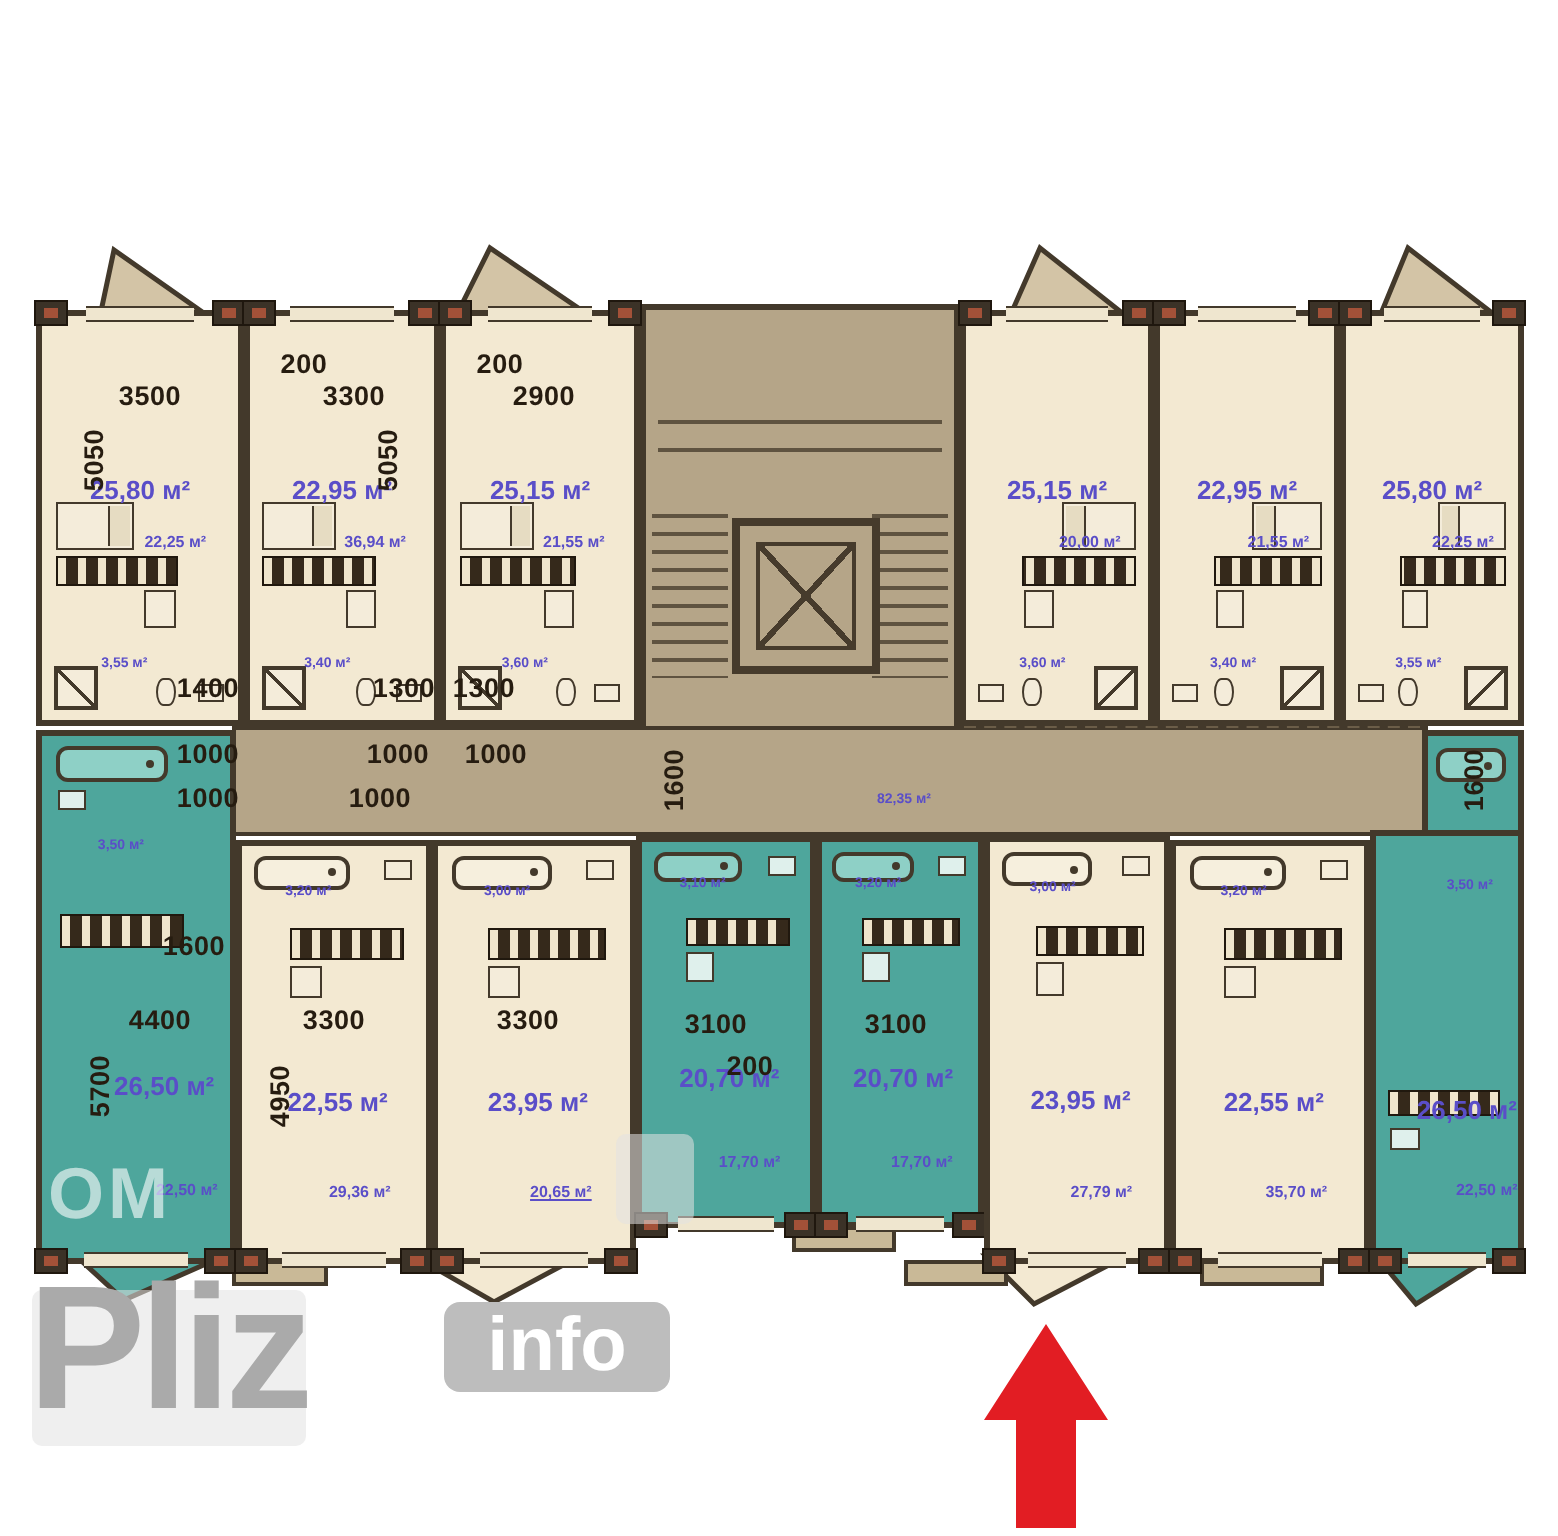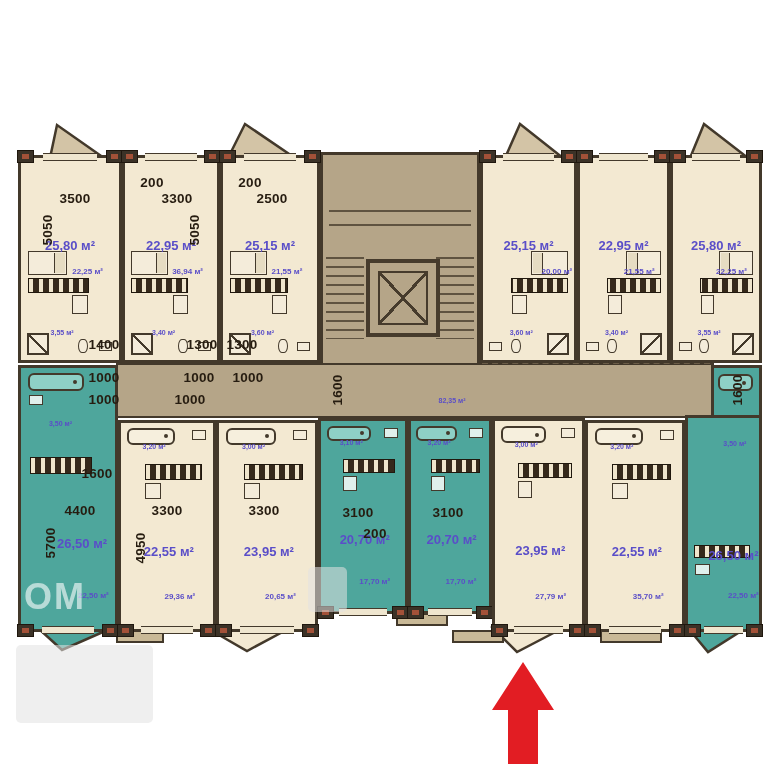--- a/index.html
+++ b/index.html
@@ -113,20 +113,22 @@
     </div>
   </div>
 
   <svg class="arrow" width="80" height="110" viewBox="0 0 80 110">
     <polygon points="37,2 68,50 52,50 52,104 22,104 22,50 6,50"></polygon>
   </svg>
 
   <div class="wm-tile" style="left:16px;top:645px;width:137px;height:78px"></div>
   <div class="wm-tile" style="left:308px;top:567px;width:39px;height:45px"></div>
   <div class="wm-om">OM</div>
+  <div class="wm-big">Pliz</div>
+  <div class="wm-badge">info</div>
 <div class="unit cream top" style="left: 18px; top: 155px; width: 104px; height: 208px;">
       <span class="lab area" style="left: 50%; top: 43%;">25,80 м²</span>
       <span class="lab sub" style="left: 68%; top: 56%;">22,25 м²</span>
       <span class="lab bath" style="left: 42%; top: 86%;">3,55 м²</span>
       <div class="furn">
         <div class="bed" style="left:7%;top:46%;width:40%;height:12%">
           <i></i>
         </div>
         <div class="kitchen" style="left:7%;top:59.5%;width:62%;height:7.5%"></div>
         <div class="fbox" style="left:52%;top:68%;width:16%;height:9%"></div>
@@ -163,21 +165,21 @@
         <div class="kitchen" style="left:7%;top:59.5%;width:62%;height:7.5%"></div>
         <div class="fbox" style="left:52%;top:68%;width:16%;height:9%"></div>
         <div class="shower" style="left:6%;bottom:2.5%;width:22px;height:22px"></div>
         <div class="wc" style="left:58%;bottom:3.5%;width:10px;height:14px"></div>
         <div class="fbox" style="right:7%;bottom:4.5%;width:13px;height:9px"></div>
       </div>
       <div class="window"></div>
     </div>
     <div class="unit cream top mirror" style="left: 480px; top: 155px; width: 97px; height: 208px;">
       <span class="lab area" style="left: 50%; top: 43%;">25,15 м²</span>
-      <span class="lab sub" style="left: 68%; top: 56%; margin-left: 12px;">20,00 м²</span>
+      <span class="lab sub" style="left: 68%; top: 56%;">20,00 м²</span>
       <span class="lab bath" style="left: 42%; top: 86%;">3,60 м²</span>
       <div class="furn">
         <div class="bed" style="left:7%;top:46%;width:40%;height:12%">
           <i></i>
         </div>
         <div class="kitchen" style="left:7%;top:59.5%;width:62%;height:7.5%"></div>
         <div class="fbox" style="left:52%;top:68%;width:16%;height:9%"></div>
         <div class="shower" style="left:6%;bottom:2.5%;width:22px;height:22px"></div>
         <div class="wc" style="left:58%;bottom:3.5%;width:10px;height:14px"></div>
         <div class="fbox" style="right:7%;bottom:4.5%;width:13px;height:9px"></div>
@@ -234,21 +236,21 @@
       <div class="furn">
         <div class="tub" style="left:7%;top:2.5%;width:52%;height:8%"></div>
         <div class="fbox" style="right:8%;top:3.5%;width:14px;height:10px"></div>
         <div class="kitchen" style="left:26%;top:20%;width:62%;height:7.5%"></div>
         <div class="fbox" style="left:26%;top:29%;width:17%;height:8%"></div>
       </div>
       <div class="window"></div>
     </div>
     <div class="unit cream bottom" style="left: 216px; top: 420px; width: 102px; height: 212px;">
       <span class="lab area" style="left: 52%; top: 62%;">23,95 м²</span>
-      <span class="lab sub" style="left: 64%; top: 84%;">20,65 м²</span>
+      <span class="lab sub" style="left: 64%; top: 84%; text-decoration: underline;">20,65 м²</span>
       <span class="lab bath" style="left: 36%; top: 11%;">3,00 м²</span>
       <div class="furn">
         <div class="tub" style="left:7%;top:2.5%;width:52%;height:8%"></div>
         <div class="fbox" style="right:8%;top:3.5%;width:14px;height:10px"></div>
         <div class="kitchen" style="left:26%;top:20%;width:62%;height:7.5%"></div>
         <div class="fbox" style="left:26%;top:29%;width:17%;height:8%"></div>
       </div>
       <div class="window"></div>
     </div>
     <div class="unit teal bottom" style="left: 318px; top: 418px; width: 90px; height: 196px;">
@@ -311,21 +313,21 @@
     </div>
     <div class="unit teal ext" style="left: 711px; top: 365px; width: 51px; height: 53px;">
       <div class="furn">
         <div class="tub" style="left:8%;top:12%;width:78%;height:38%"></div>
       </div>
     </div>
     <span class="dim" style="left: 75px; top: 198px;">3500</span>
     <span class="dim" style="left: 152px; top: 182px;">200</span>
     <span class="dim" style="left: 177px; top: 198px;">3300</span>
     <span class="dim" style="left: 250px; top: 182px;">200</span>
-    <span class="dim" style="left: 272px; top: 198px;">2500</span>
+    <span class="dim" style="left: 272px; top: 198px;">2900</span>
     <span class="dim v" style="left: 47px; top: 230px;">5050</span>
     <span class="dim v" style="left: 194px; top: 230px;">5050</span>
     <span class="dim" style="left: 104px; top: 344px;">1400</span>
     <span class="dim" style="left: 202px; top: 344px;">1300</span>
     <span class="dim" style="left: 242px; top: 344px;">1300</span>
     <span class="dim" style="left: 104px; top: 377px;">1000</span>
     <span class="dim" style="left: 104px; top: 399px;">1000</span>
     <span class="dim" style="left: 199px; top: 377px;">1000</span>
     <span class="dim" style="left: 248px; top: 377px;">1000</span>
     <span class="dim" style="left: 190px; top: 399px;">1000</span>

